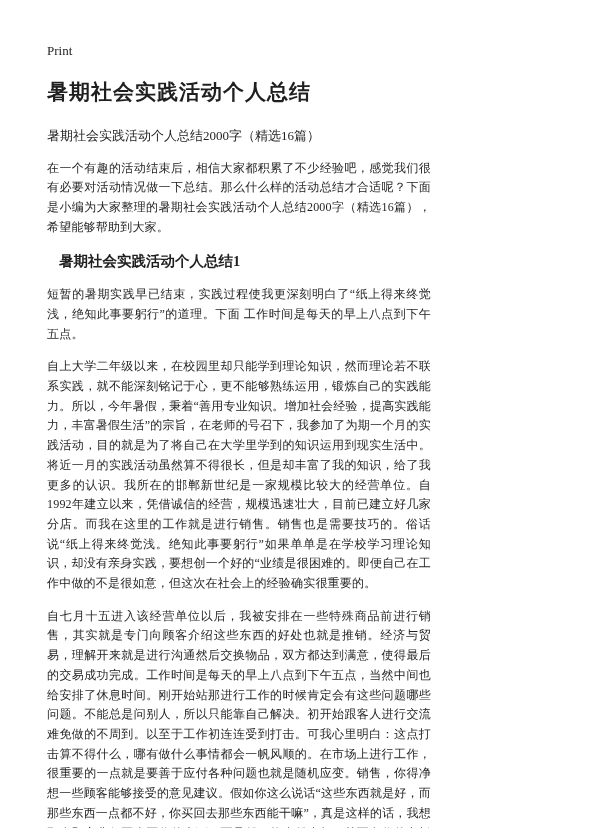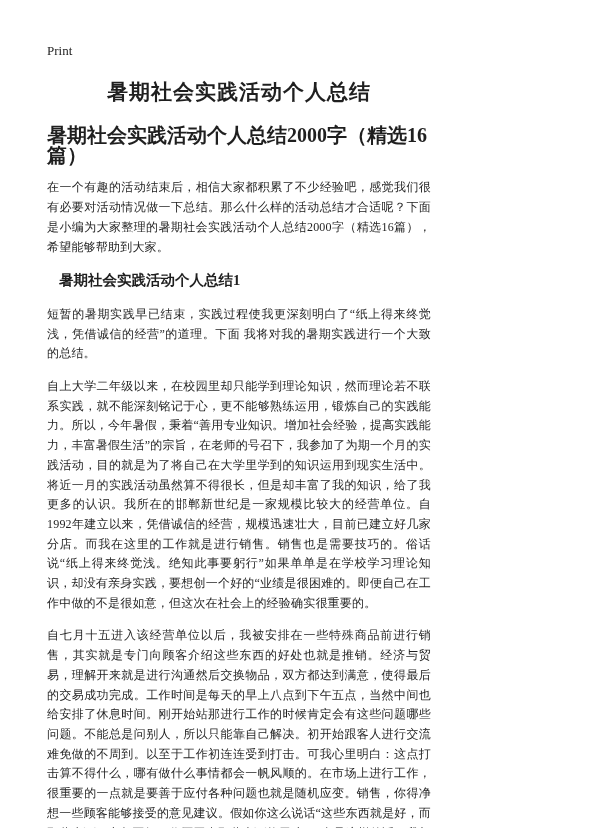--- a/index.html
+++ b/index.html
@@ -23,27 +23,26 @@
     line-height: 14px;
     margin: 0 0 18px 0;
     color: #1f1f1f;
     cursor: pointer;
     width: -moz-fit-content;
     width: fit-content;
   }
   .doc-title {
     font-size: 21px;
     font-weight: bold;
-    text-align: center;
     margin: 20px 0 20px 0;
     letter-spacing: 1px;
   }
   .doc-subtitle {
-    font-size: 20px;
-    font-weight: bold;
+    font-size: 13px;
+    font-weight: normal;
     line-height: 19.7px;
     margin: 13px 0;
   }
   .section-heading {
     font-size: 14.5px;
     font-weight: bold;
     line-height: 19.7px;
     margin: 14px 12px;
   }
   .body-para {
@@ -62,19 +61,19 @@
   <div class="print-link">Print</div>
 
   <h1 class="doc-title">暑期社会实践活动个人总结</h1>
 
   <p class="doc-subtitle">暑期社会实践活动个人总结2000字（精选16篇）</p>
 
   <p class="body-para">在一个有趣的活动结束后，相信大家都积累了不少经验吧，感觉我们很有必要对活动情况做一下总结。那么什么样的活动总结才合适呢？下面是小编为大家整理的暑期社会实践活动个人总结2000字（精选16篇），希望能够帮助到大家。</p>
 
   <h2 class="section-heading">暑期社会实践活动个人总结1</h2>
 
-  <p class="body-para">短暂的暑期实践早已结束，实践过程使我更深刻明白了“纸上得来终觉浅，凭借诚信的经营”的道理。下面 我将对我的暑期实践进行一个大致的总结。</p>
+  <p class="body-para">短暂的暑期实践早已结束，实践过程使我更深刻明白了“纸上得来终觉浅，绝知此事要躬行”的道理。下面 工作时间是每天的早上八点到下午五点。</p>
 
   <p class="body-para">自上大学二年级以来，在校园里却只能学到理论知识，然而理论若不联系实践，就不能深刻铭记于心，更不能够熟练运用，锻炼自己的实践能力。所以，今年暑假，秉着“善用专业知识。增加社会经验，提高实践能力，丰富暑假生活”的宗旨，在老师的号召下，我参加了为期一个月的实践活动，目的就是为了将自己在大学里学到的知识运用到现实生活中。将近一月的实践活动虽然算不得很长，但是却丰富了我的知识，给了我更多的认识。我所在的邯郸新世纪是一家规模比较大的经营单位。自1992年建立以来，凭借诚信的经营，规模迅速壮大，目前已建立好几家分店。而我在这里的工作就是进行销售。销售也是需要技巧的。俗话说“纸上得来终觉浅。绝知此事要躬行”如果单单是在学校学习理论知识，却没有亲身实践，要想创一个好的“业绩是很困难的。即便自己在工作中做的不是很如意，但这次在社会上的经验确实很重要的。</p>
 
   <p class="body-para">自七月十五进入该经营单位以后，我被安排在一些特殊商品前进行销售，其实就是专门向顾客介绍这些东西的好处也就是推销。经济与贸易，理解开来就是进行沟通然后交换物品，双方都达到满意，使得最后的交易成功完成。工作时间是每天的早上八点到下午五点，当然中间也给安排了休息时间。刚开始站那进行工作的时候肯定会有这些问题哪些问题。不能总是问别人，所以只能靠自己解决。初开始跟客人进行交流难免做的不周到。以至于工作初连连受到打击。可我心里明白：这点打击算不得什么，哪有做什么事情都会一帆风顺的。在市场上进行工作，很重要的一点就是要善于应付各种问题也就是随机应变。销售，你得净想一些顾客能够接受的意见建议。假如你这么说话“这些东西就是好，而那些东西一点都不好，你买回去那些东西能干嘛”，真是这样的话，我想那个顾客非但不会买你的东西，而且很可能会很生气，甚至向你的老板说这些情况。如此，后果就很严重了。在这里还提到了一个问题，也就是说话的艺术。同样的问题，不同的说话方式，却能产生两种截然不同的结果。</p>
 
 </div>
 
 </body></html>

